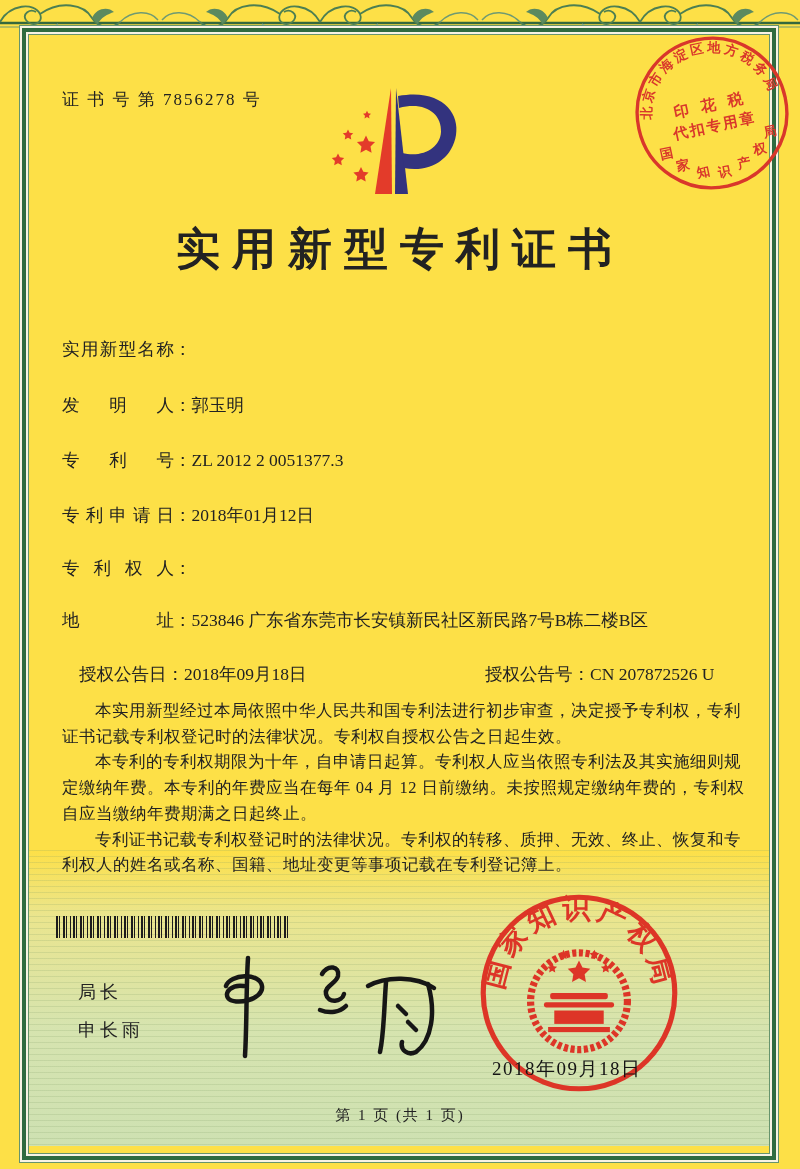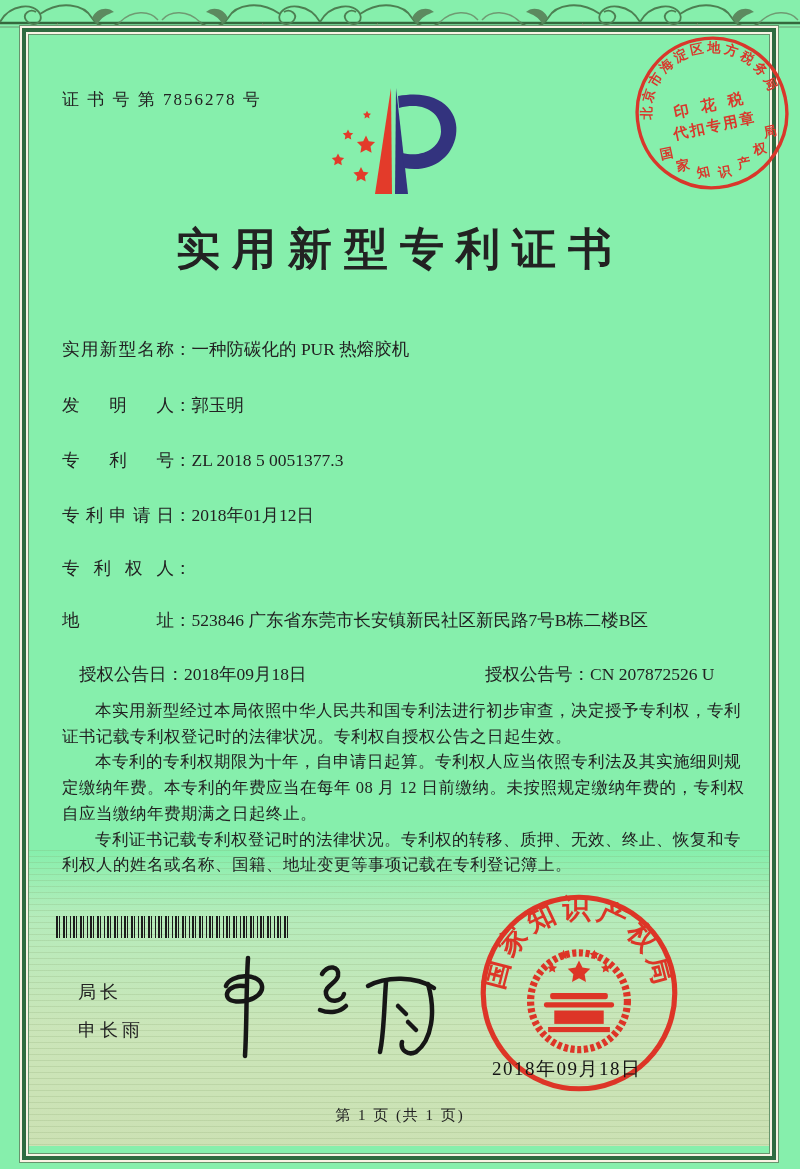--- a/index.html
+++ b/index.html
@@ -1,18 +1,18 @@
 <!DOCTYPE html>
 <html><head>
 <meta charset="utf-8">
 <style>
   html,body{margin:0;padding:0;background:#e9e4d2;}
   .page{
     position:relative;width:800px;height:1169px;margin:0 auto;
-    background:#86efac;overflow:hidden;
+    background:#fde047;overflow:hidden;
     font-family:"Liberation Serif","DejaVu Serif",serif;color:#222;
   }
   
   .top-ornament{position:absolute;left:0;top:0;width:800px;height:34px;}
   
   .frame{
     position:absolute;left:22px;top:28px;width:746px;height:1124px;
     border:4px solid #2f6b40;
     box-shadow:inset 0 0 0 2px #f8f3e4, inset 0 0 0 3px #67946d,
                0 0 0 2px #f8f3e4, 0 0 0 3px #67946d;
@@ -122,31 +122,30 @@
       <text x="125.2" y="108">局</text>
     </g>
   </svg>
 
   <div class="title">实用新型专利证书</div>
 
   <div class="fields">
     <div class="frow" style="top:336px">
       <span class="flabel">实用新型名称</span>
         <span class="fcolon">：</span>
-        <span class="fvalue">一种防碳化的 PUR 热熔胶机</span>
     </div>
     <div class="frow" style="top:392px">
       <span class="flabel">发明人</span>
         <span class="fcolon">：</span>
         <span class="fvalue">郭玉明</span>
     </div>
     <div class="frow" style="top:447px">
       <span class="flabel">专利号</span>
         <span class="fcolon">：</span>
-        <span class="fvalue">ZL 2018 5 0051377.3</span>
+        <span class="fvalue">ZL 2012 2 0051377.3</span>
     </div>
     <div class="frow" style="top:502px">
       <span class="flabel">专利申请日</span>
         <span class="fcolon">：</span>
         <span class="fvalue">2018年01月12日</span>
     </div>
     <div class="frow" style="top:555px">
       <span class="flabel">专利权人</span>
         <span class="fcolon">：</span>
     </div>
@@ -157,21 +156,21 @@
     </div>
   </div>
 
   <div class="grant-row">
     <span><span>授权公告日</span><span>：</span><span>2018年09月18日</span></span>
     <span class="grant-right"><span>授权公告号</span><span>：</span><span>CN 207872526 U</span></span>
   </div>
 
   <div class="paras">
     <p>本实用新型经过本局依照中华人民共和国专利法进行初步审查，决定授予专利权，专利证书记载专利权登记时的法律状况。专利权自授权公告之日起生效。</p>
-    <p>本专利的专利权期限为十年，自申请日起算。专利权人应当依照专利法及其实施细则规定缴纳年费。本专利的年费应当在每年 08 月 12 日前缴纳。未按照规定缴纳年费的，专利权自应当缴纳年费期满之日起终止。</p>
+    <p>本专利的专利权期限为十年，自申请日起算。专利权人应当依照专利法及其实施细则规定缴纳年费。本专利的年费应当在每年 04 月 12 日前缴纳。未按照规定缴纳年费的，专利权自应当缴纳年费期满之日起终止。</p>
     <p>专利证书记载专利权登记时的法律状况。专利权的转移、质押、无效、终止、恢复和专利权人的姓名或名称、国籍、地址变更等事项记载在专利登记簿上。</p>
   </div>
 
   <div class="barcode"></div>
 
   <div class="signer-title">局长</div>
   <div class="signer-name">申长雨</div>
 
   <svg class="signature" viewBox="0 0 240 120" xmlns="http://www.w3.org/2000/svg">
     <g stroke="#161616" stroke-width="4.5" fill="none" stroke-linecap="round" stroke-linejoin="round">

